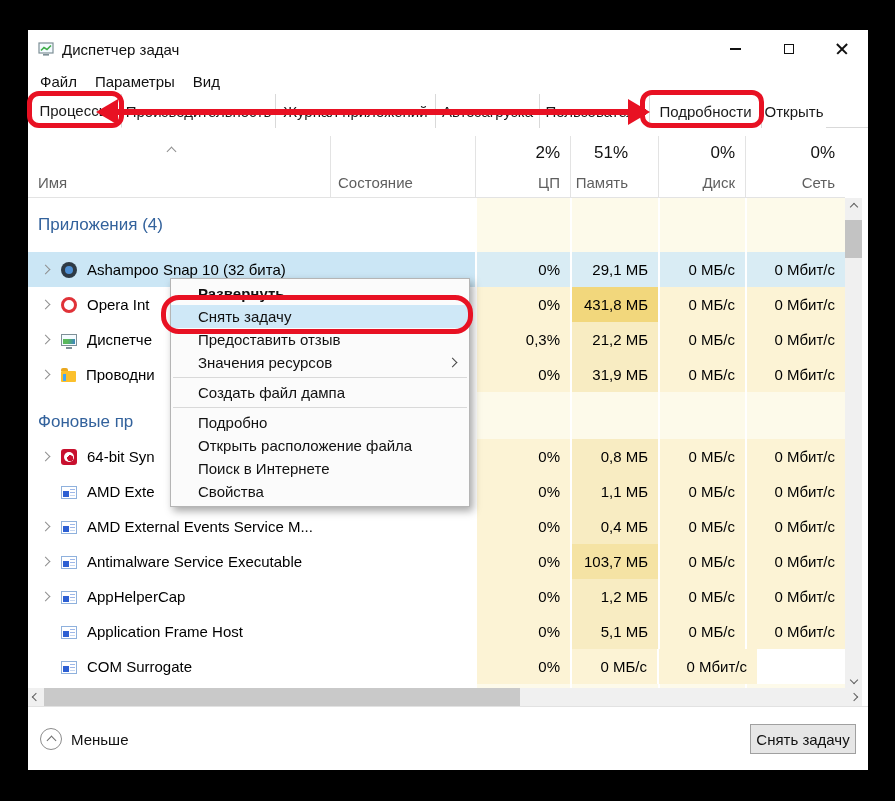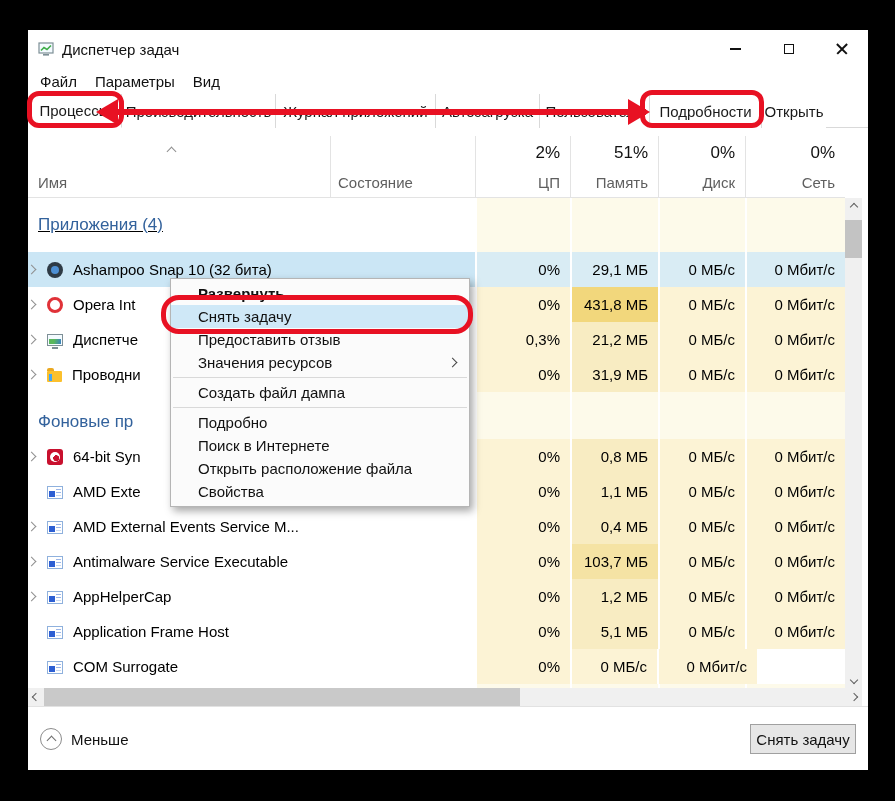--- a/index.html
+++ b/index.html
@@ -59,23 +59,23 @@
 
   .chev { display:inline-block; width:7px; height:7px; border-style:solid; border-color:#8f8f8f;
           border-width:1.5px 1.5px 0 0; }
   .chev.up { transform:rotate(-45deg); } .chev.right { transform:rotate(45deg); }
   .chev.down { transform:rotate(135deg); } .chev.left { transform:rotate(-135deg); }
   .chev.dark { border-color:#444; }
 
   
   .tbody { position:absolute; left:0; top:168px; width:817px; height:490px; overflow:hidden; background:#fff; }
   .prow { display:flex; width:817px; height:35px; align-items:stretch; }
-  .prow.tall { height:54px;text-decoration:underline; } .prow.spacer { height:12px; } .prow.filler { height:4px; }
+  .prow.tall { height:54px; } .prow.spacer { height:12px; } .prow.filler { height:4px; }
   .cell { flex:none; display:flex; align-items:center; }
-  .c-name { width:302px; }
+  .c-name { width:302px; padding-left:14px; }
   .c-status { width:145px; }
   .c-stat { justify-content:flex-end; padding-right:10px; border-left:2px solid #fff; }
   .c-cpu { width:95px; } .c-mem { width:88px; } .c-disk { width:87px; } .c-net { width:100px; }
   .prow.group .c-name { padding-left:10px; font-size:17px; color:#33629c; }
   .prow.sel { background:#cbe6f5; }
   .prow.sel .c-stat { background:#d9ecf4 !important; }
   .expander { width:7px; height:7px; margin-right:12px; flex:none; }
   .expander.none { border:none; }
   .row-label { margin-left:10px; white-space:nowrap; overflow:hidden; }
 
@@ -190,21 +190,21 @@
       <div class="hcell" style="left:0;width:302px">
         <span class="hlabel" style="left:10px">Имя</span>
       </div>
       <div class="hcell" style="left:302px;width:145px">
         <span class="hlabel" style="left:8px">Состояние</span>
       </div>
       <div class="hcell hright" style="left:447px;width:95px">
         <span class="htotal">2%</span>
         <span class="hlabel">ЦП</span>
       </div>
-      <div class="hcell hright" style="left:542px;width:88px">
+      <div class="hcell hright" style="left:522px;width:88px">
         <span class="htotal">51%</span>
         <span class="hlabel">Память</span>
       </div>
       <div class="hcell hright" style="left:630px;width:87px">
         <span class="htotal">0%</span>
         <span class="hlabel">Диск</span>
       </div>
       <div class="hcell hright" style="left:717px;width:100px">
         <span class="htotal">0%</span>
         <span class="hlabel">Сеть</span>
@@ -403,22 +403,22 @@
 
     <div class="ctx-menu">
         <div class="ctx-item bold">Развернуть</div>
         <div class="ctx-item hl">Снять задачу</div>
         <div class="ctx-item">Предоставить отзыв</div>
         <div class="ctx-item">Значения ресурсов<span class="chev right dark sub"></span></div>
         <div class="ctx-sep"></div>
         <div class="ctx-item">Создать файл дампа</div>
         <div class="ctx-sep"></div>
         <div class="ctx-item">Подробно</div>
+        <div class="ctx-item">Открыть расположение файла</div>
         <div class="ctx-item">Поиск в Интернете</div>
-        <div class="ctx-item">Открыть расположение файла</div>
         <div class="ctx-item">Свойства</div>
       </div>
 
     <div class="footer">
       <div class="less-toggle">
         <span class="circle-chev">
             <span class="chev up"></span>
           </span>
         <span class="less-label">Меньше</span>
       </div>

